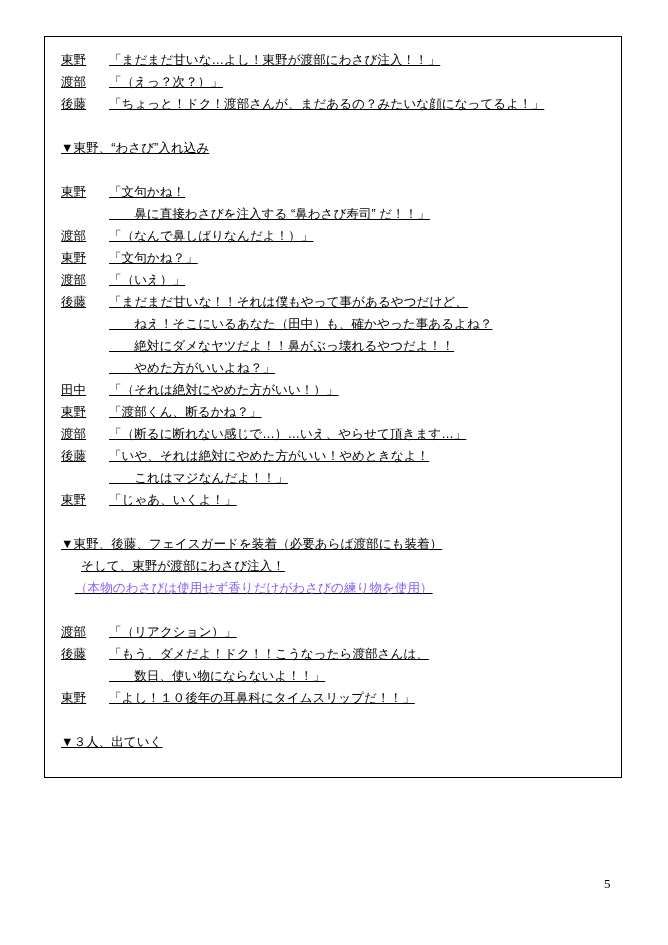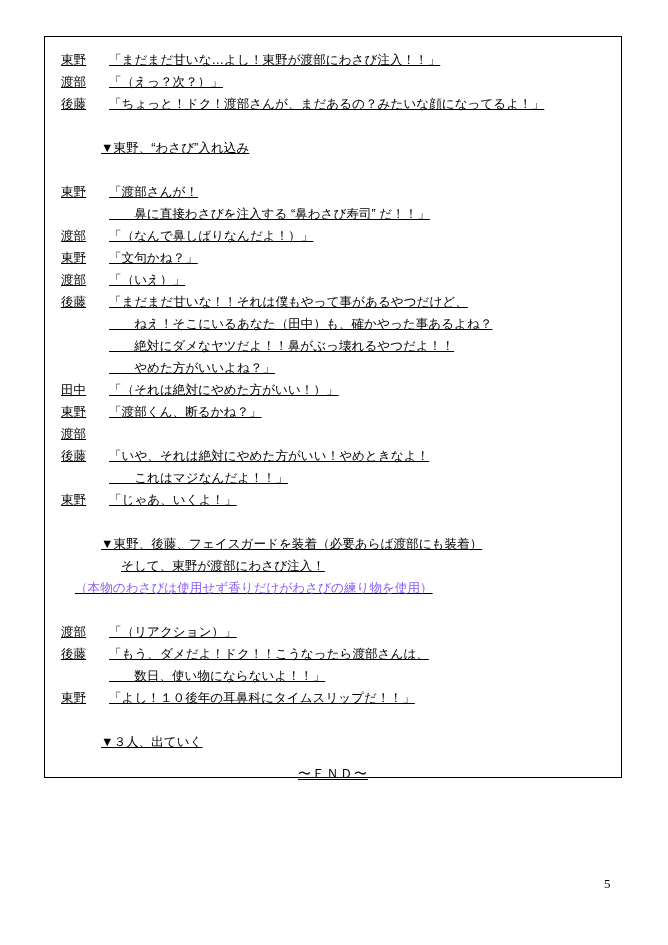--- a/index.html
+++ b/index.html
@@ -55,21 +55,20 @@
   }
   .line.cont .spk { visibility: hidden; }
   .blank {
     height: 22px;
   }
   .stage {
     font-size: 12.6px;
     line-height: 22px;
     padding-left: 8px;
     white-space: pre;
-    margin-left: 40px;
   }
   .stage.indent1 {
     padding-left: 28px;
   }
   .red {
     color: #8b5cf6;
     font-size: 12.6px;
     line-height: 22px;
     padding-left: 22px;
     white-space: pre;
@@ -95,45 +94,44 @@
 <div id="page">
 
   <div id="script-box">
     <div class="lines" id="lines">
         <div class="line"><span class="spk">東野</span><span class="txt">「まだまだ甘いな…よし！東野が渡部にわさび注入！！」</span></div>
         <div class="line"><span class="spk">渡部</span><span class="txt">「（えっ？次？）」</span></div>
         <div class="line"><span class="spk">後藤</span><span class="txt">「ちょっと！ドク！渡部さんが、まだあるの？みたいな顔になってるよ！」</span></div>
         <div class="blank"></div>
         <div class="stage">▼東野、“わさび”入れ込み</div>
         <div class="blank"></div>
-        <div class="line"><span class="spk">東野</span><span class="txt">「渡部さんが！</span></div>
+        <div class="line"><span class="spk">東野</span><span class="txt">「文句かね！</span></div>
         <div class="line cont"><span class="spk">東野</span><span class="txt">　　鼻に直接わさびを注入する “鼻わさび寿司” だ！！」</span></div>
         <div class="line"><span class="spk">渡部</span><span class="txt">「（なんで鼻しばりなんだよ！）」</span></div>
         <div class="line"><span class="spk">東野</span><span class="txt">「文句かね？」</span></div>
         <div class="line"><span class="spk">渡部</span><span class="txt">「（いえ）」</span></div>
         <div class="line"><span class="spk">後藤</span><span class="txt">「まだまだ甘いな！！それは僕もやって事があるやつだけど、</span></div>
         <div class="line cont"><span class="spk">後藤</span><span class="txt">　　ねえ！そこにいるあなた（田中）も、確かやった事あるよね？</span></div>
         <div class="line cont"><span class="spk">後藤</span><span class="txt">　　絶対にダメなヤツだよ！！鼻がぶっ壊れるやつだよ！！</span></div>
         <div class="line cont"><span class="spk">後藤</span><span class="txt">　　やめた方がいいよね？」</span></div>
         <div class="line"><span class="spk">田中</span><span class="txt">「（それは絶対にやめた方がいい！）」</span></div>
         <div class="line"><span class="spk">東野</span><span class="txt">「渡部くん、断るかね？」</span></div>
-        <div class="line"><span class="spk">渡部</span></div>
+        <div class="line"><span class="spk">渡部</span><span class="txt">「（断るに断れない感じで…）…いえ、やらせて頂きます…」</span></div>
         <div class="line"><span class="spk">後藤</span><span class="txt">「いや、それは絶対にやめた方がいい！やめときなよ！</span></div>
         <div class="line cont"><span class="spk">後藤</span><span class="txt">　　これはマジなんだよ！！」</span></div>
         <div class="line"><span class="spk">東野</span><span class="txt">「じゃあ、いくよ！」</span></div>
         <div class="blank"></div>
         <div class="stage">▼東野、後藤、フェイスガードを装着（必要あらば渡部にも装着）</div>
         <div class="stage indent1">そして、東野が渡部にわさび注入！</div>
         <div class="red">（本物のわさびは使用せず香りだけがわさびの練り物を使用）</div>
         <div class="blank"></div>
         <div class="line"><span class="spk">渡部</span><span class="txt">「（リアクション）」</span></div>
         <div class="line"><span class="spk">後藤</span><span class="txt">「もう、ダメだよ！ドク！！こうなったら渡部さんは、</span></div>
         <div class="line cont"><span class="spk">後藤</span><span class="txt">　　数日、使い物にならないよ！！」</span></div>
         <div class="line"><span class="spk">東野</span><span class="txt">「よし！１０後年の耳鼻科にタイムスリップだ！！」</span></div>
         <div class="blank"></div>
         <div class="stage">▼３人、出ていく</div>
       </div>
-    <div class="end">〜ＥＮＤ〜</div>
   </div>
 
   <div id="page-number">5</div>
 
 </div>
 
 </body></html>

